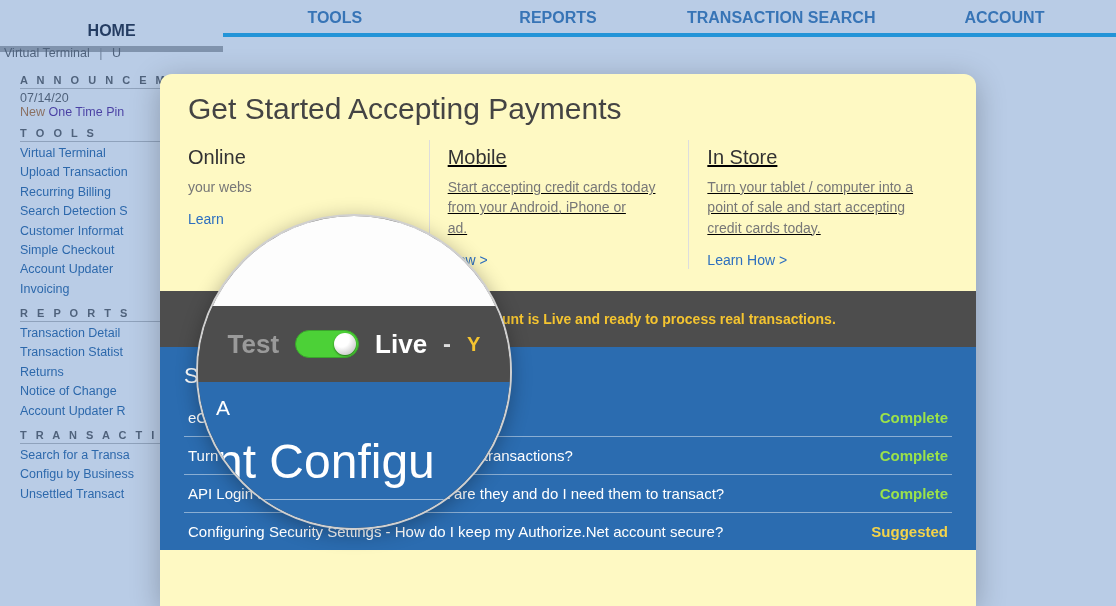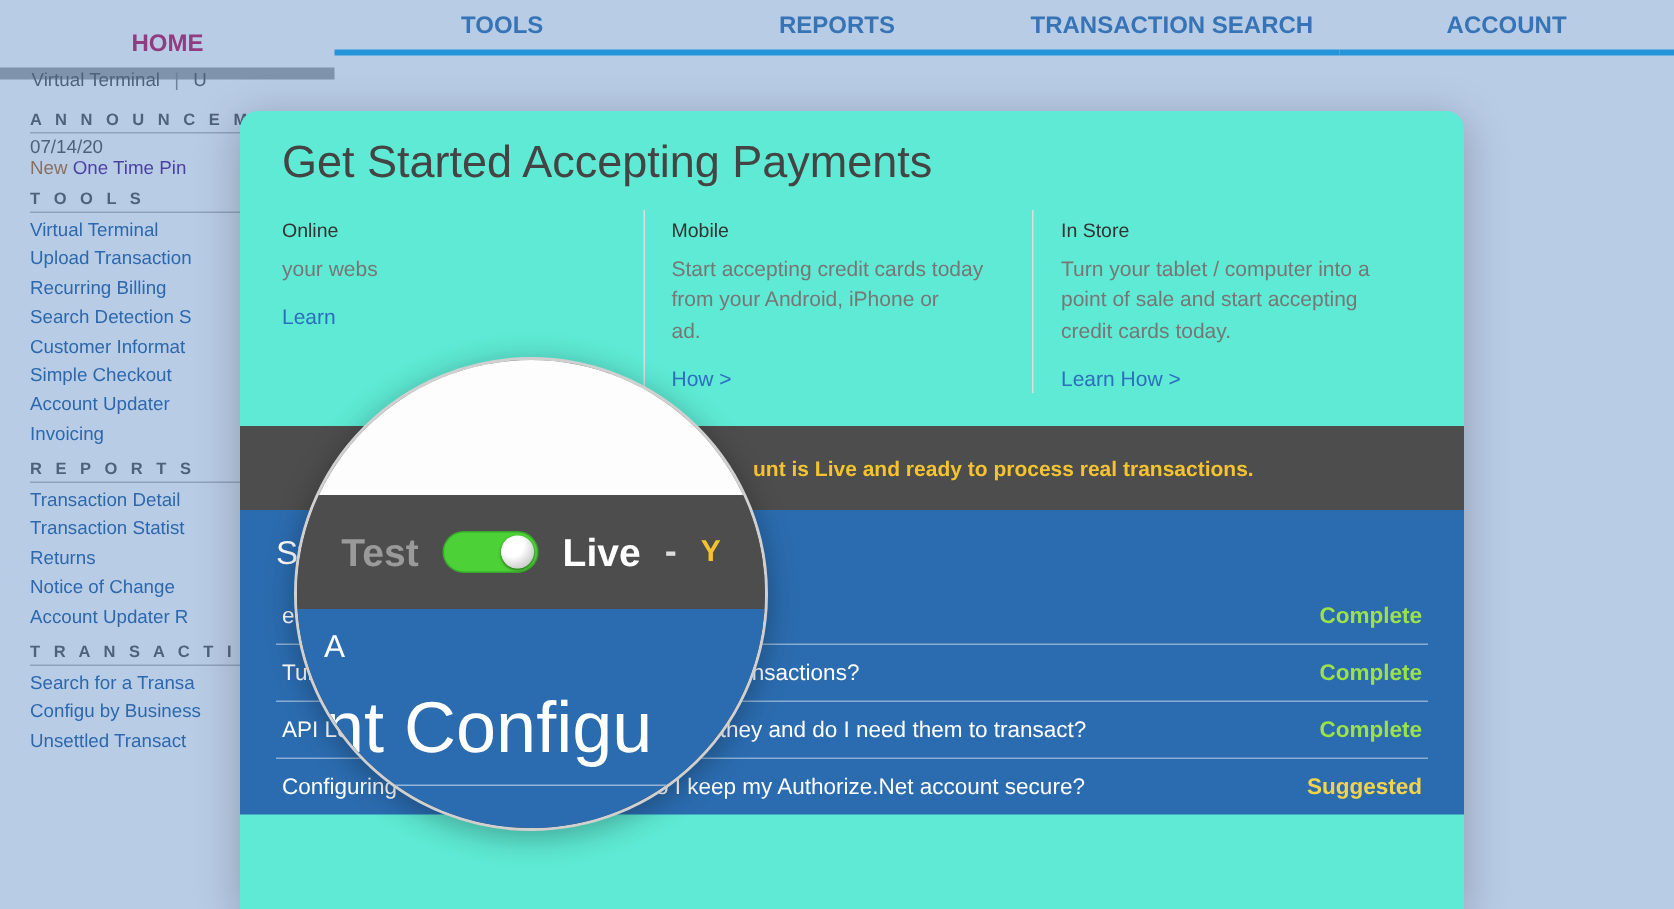--- a/index.html
+++ b/index.html
@@ -1,64 +1,64 @@
 <!DOCTYPE html>
 <html><head>
 <meta charset="utf-8">
 <style>
   *{box-sizing:border-box;margin:0;padding:0;}
   html,body{width:1116px;height:606px;font-family:Arial,Helvetica,sans-serif;overflow:hidden;background:#fff;}
   
   .page{position:absolute;inset:0;}
   .topnav{display:flex;height:36px;align-items:center;}
   .topnav .tab{flex:1;text-align:center;font-size:16px;font-weight:bold;padding:10px 0 6px 0;}
-  .topnav .tab.active{color:#be185d;border-bottom:8px solid #a3a3a3;margin-top:28px;}
+  .topnav .tab.active{color:#0f172a;border-bottom:6px solid #a3a3a3;margin-top:28px;}
   .topnav .tab.inactive{color:#2e72b2;border-bottom:4px solid #0ea5e9;}
-  .breadcrumbs{color:#555;font-size:12.5px;padding:10px 0 6px 21px;}
+  .breadcrumbs{color:#555;font-size:12.5px;padding:10px 0 6px 4px;}
   .breadcrumbs .sep{margin:0 6px;color:#888;}
   .content{display:flex;padding:0 20px;}
   .side{width:170px;font-size:12.5px;color:#1c5ea1;}
   .side h4{color:#555;letter-spacing:3px;font-size:11px;font-weight:bold;margin:8px 0 2px 0;border-bottom:1px solid #bbb;padding-bottom:2px;}
   .side .date{color:#555;}
   .side .new{color:#b46b2c;font-weight:normal;}
   .side .pin{color:#4c1d95;}
   .side a{display:block;color:#1c5ea1;text-decoration:none;line-height:1.55;}
   .right{flex:1;padding-left:20px;font-size:14px;color:#333;}
   .right p{margin:10px 0;line-height:1.5;}
 
   
   .blueover{position:absolute;inset:0;background:rgba(70,120,190,0.38);}
 
   
   .card{position:absolute;left:160px;top:74px;right:140px;bottom:0;
-        background:#5eead4;border-radius:12px 12px 0 0;box-shadow:0 6px 30px rgba(0,0,0,.25);overflow:hidden;}
+        background:#fef9c3;border-radius:12px 12px 0 0;box-shadow:0 6px 30px rgba(0,0,0,.25);overflow:hidden;}
   .card h1{font-size:30px;font-weight:500;color:#444;padding:18px 28px 14px 28px;}
   .cols{display:flex;padding:0 28px 22px 28px;}
   .col{flex:1;padding:0 18px;}
   .col:first-child{padding-left:0;}
-  .col:not(:first-child){border-left:1px solid #ddd;}
-  .col h3{font-size:13px;color:#333;font-weight:500;margin-bottom:8px;margin-top:6px;}
+  .col:not(:first-child){border-left:1px solid #ddd;text-decoration:underline;}
+  .col h3{font-size:20px;color:#333;font-weight:500;margin-bottom:8px;margin-top:6px;}
   .col p{font-size:14px;color:#777;line-height:1.45;}
   .col a.learn{display:inline-block;margin-top:14px;color:#2d6fbf;font-size:14px;text-decoration:none;}
 
   
   .status{background:#4d4d4d;height:56px;display:flex;align-items:center;padding:0 22px;font-size:14px;}
   .status-msg{color:#f4c430;font-weight:bold;margin-left:320px;}
 
   
   .config{background:#2b6cb0;color:#fff;padding:16px 24px 0 24px;}
   .config h2{font-size:22px;font-weight:500;margin-bottom:10px;}
   .step{display:flex;justify-content:space-between;align-items:center;border-bottom:1px solid rgba(255,255,255,.45);padding:10px 4px;font-size:15px;}
   .step:last-child{border-bottom:none;}
   .step .st{font-weight:bold;}
   .st.c{color:#9be24a;}
   .st.s{color:#f3d34a;}
 
   
-  .mag{position:absolute;left:196px;top:238px;width:316px;height:316px;border-radius:50%;
+  .mag{position:absolute;left:196px;top:214px;width:316px;height:316px;border-radius:50%;
        border:2px solid #d0d0d0;background:#4d4d4d;box-shadow:0 4px 20px rgba(0,0,0,.3);overflow:hidden;}
   .mag-top{position:absolute;top:0;left:0;right:0;height:90px;background:#fdfdfd;}
   .mag-bar{position:absolute;top:90px;left:0;right:0;height:76px;background:#4d4d4d;display:flex;align-items:center;justify-content:center;gap:16px;}
   .mag-bar .t{font-size:26px;font-weight:bold;color:#9a9a9a;}
   .mag-bar .l{font-size:26px;font-weight:bold;color:#fff;}
   .mag-bar .dash{font-size:24px;color:#ddd;font-weight:bold;}
   .toggle{width:64px;height:28px;border-radius:14px;background:#4cd137;position:relative;border:1px solid #3aa52c;}
   .toggle .knob{position:absolute;right:2px;top:2px;width:22px;height:22px;border-radius:50%;
                background:radial-gradient(circle at 35% 30%,#fff 0 35%,#cfcfcf 75%,#aaa 100%);box-shadow:0 1px 2px rgba(0,0,0,.5);}
   .mag-blue{position:absolute;top:166px;left:0;right:0;bottom:0;background:#2b6cb0;color:#fff;padding:14px 18px;}

